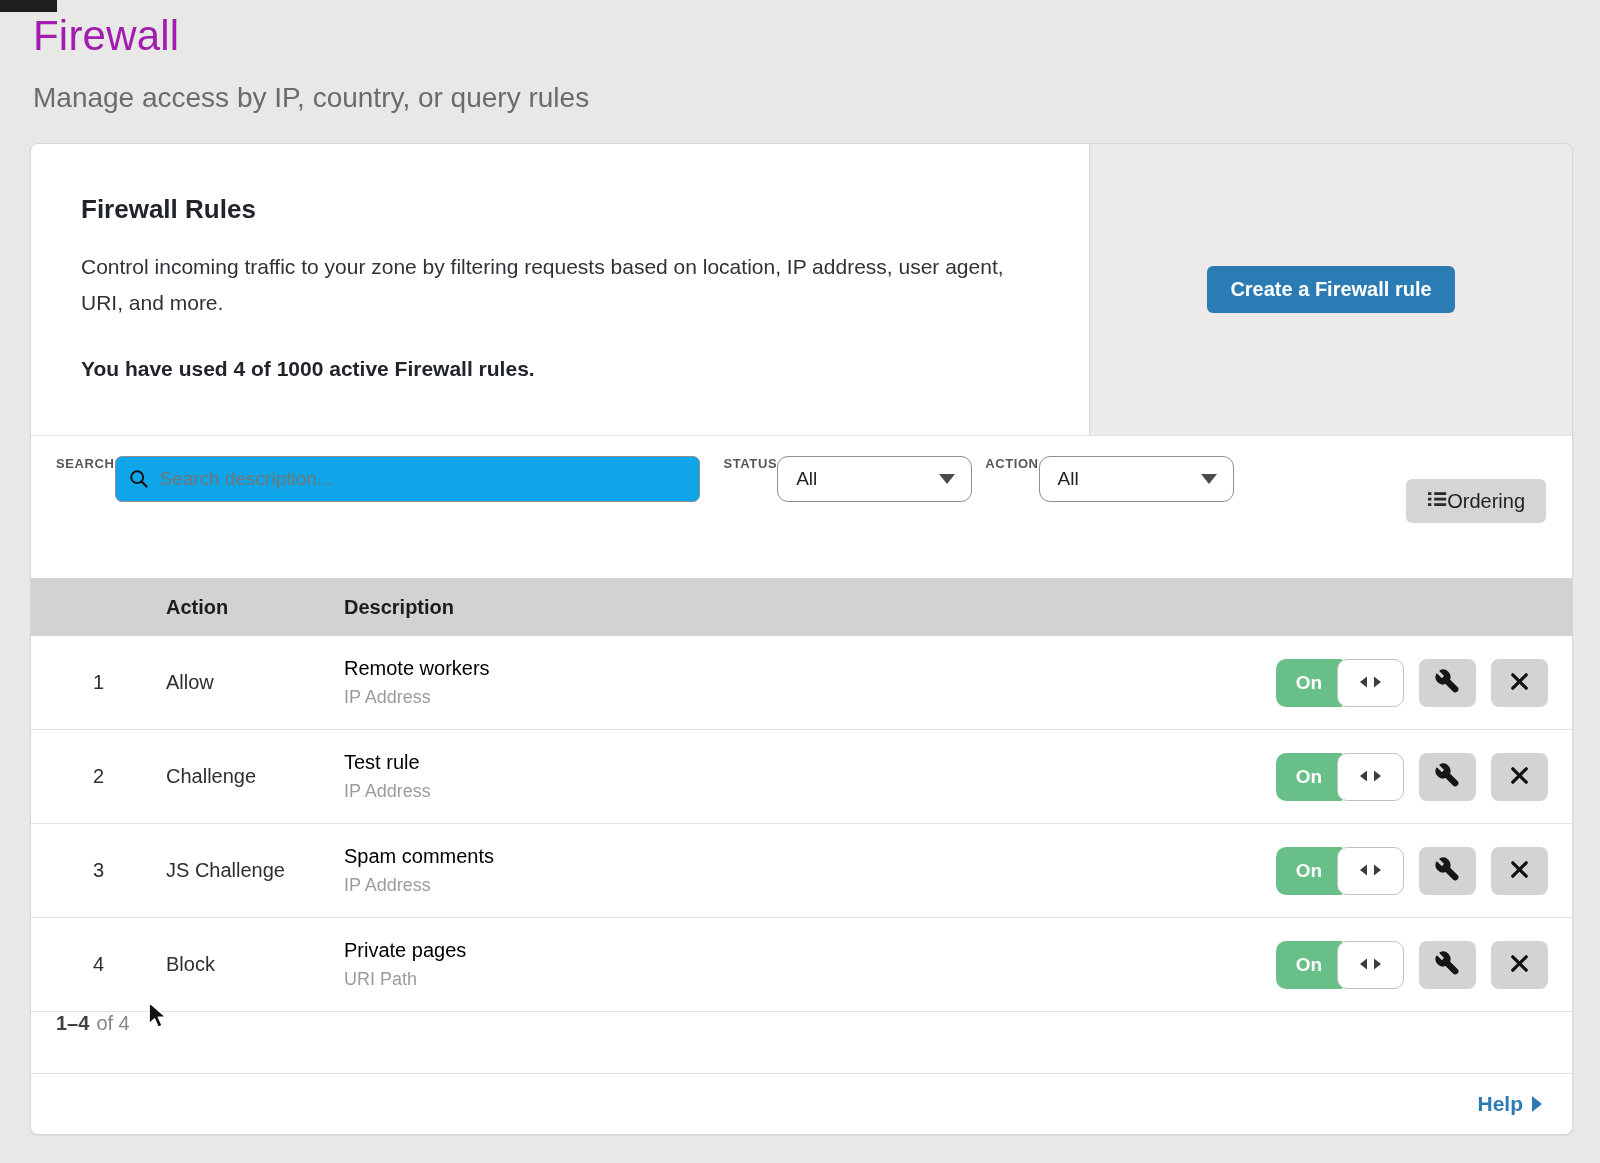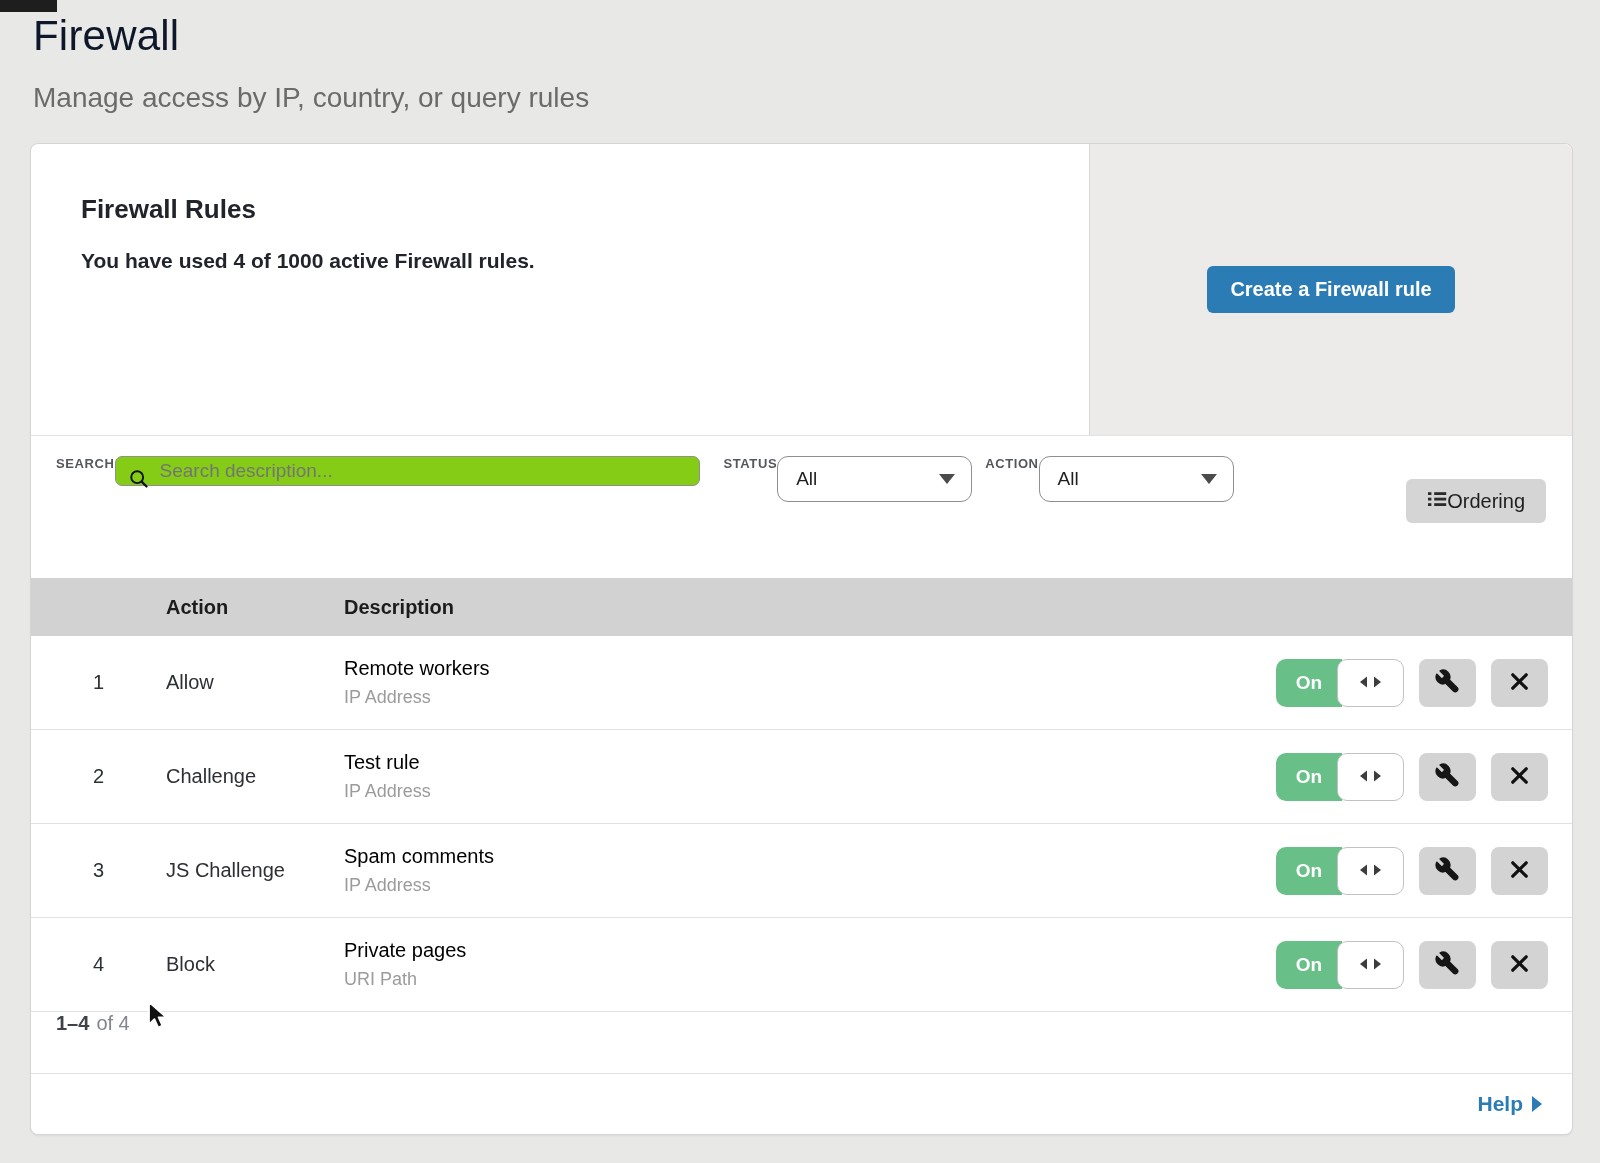--- a/index.html
+++ b/index.html
@@ -7,21 +7,21 @@
   body {
     font-family:"Liberation Sans", sans-serif;
     background:#e8e8e6;
     position:relative;
     overflow:hidden;
   }
   .artifact-strip { position:absolute; left:0; top:0; width:57px; height:12px; background:#1e1e1e; }
 
   
   .page-header { padding:12px 0 0 33px; }
-  .page-title { font-size:42px; font-weight:500; color:#0f172a; letter-spacing:0.2px; }
+  .page-title { font-size:42px; font-weight:500; color:#a21caf; letter-spacing:0.2px; }
   .page-subtitle { margin-top:22px; font-size:28px; font-weight:400; color:#6b6b6b; }
 
   
   .card {
     position:absolute; left:30px; top:143px; width:1543px; height:992px;
     background:#ffffff; border:1px solid #d6d6d6; border-radius:8px;
     box-shadow:0 1px 2px rgba(0,0,0,.06);
     display:flex; flex-direction:column;
   }
 
@@ -39,22 +39,22 @@
     background:#2b7cb4; color:#ffffff; border:none; border-radius:6px;
     font-family:inherit; font-size:20px; font-weight:600; padding:12px 23px; cursor:pointer;
   }
 
   
   .filters { height:142px; padding:20px 26px 0 25px; display:flex; }
   .field-group { display:flex; }
   .field-label { font-size:13px; font-weight:700; color:#54575c; letter-spacing:0.6px; margin-bottom:9px; }
   .search-wrap { position:relative; width:585px; }
   .search-wrap input {
-    width:100%; height:30px; border:1px solid #8f8f8f; border-radius:7px;
-    font-family:inherit; font-size:19px; color:#333; padding:0 14px 0 44px; background:#84cc16; outline:none;
+    width:100%; height:46px; border:1px solid #8f8f8f; border-radius:7px;
+    font-family:inherit; font-size:19px; color:#333; padding:0 14px 0 44px; background:#0ea5e9; outline:none;
   }
   .search-wrap input::placeholder { color:#757575; }
   .search-icon { position:absolute; left:13px; top:12px; }
   .gap-a { width:24px; } .gap-b { width:13px; }
   .select-box {
     width:195px; height:46px; border:1px solid #8f8f8f; border-radius:11px; background:#fff;
     display:flex; align-items:center; padding:0 16px 0 18px; font-size:19px; color:#1f1f1f; cursor:pointer;
   }
   .select-box .caret { margin-left:auto; width:0; height:0;
     border-left:8px solid transparent; border-right:8px solid transparent; border-top:10px solid #4b4b4b; }
@@ -114,20 +114,21 @@
 <header class="page-header">
   <div class="page-title">Firewall</div>
   <div class="page-subtitle">Manage access by IP, country, or query rules</div>
 </header>
 
 <main class="card">
 
   <section class="info-section">
     <div class="info-left">
       <h2 class="info-title">Firewall Rules</h2>
+      <p class="info-desc">Control incoming traffic to your zone by filtering requests based on location, IP address, user agent, URI, and more.</p>
       <p class="info-usage">You have used 4 of 1000 active Firewall rules.</p>
     </div>
     <div class="info-right">
       <button class="btn-primary">Create a Firewall rule</button>
     </div>
   </section>
 
   <section class="filters">
     <div class="field-group">
       <span class="field-label">SEARCH</span>

